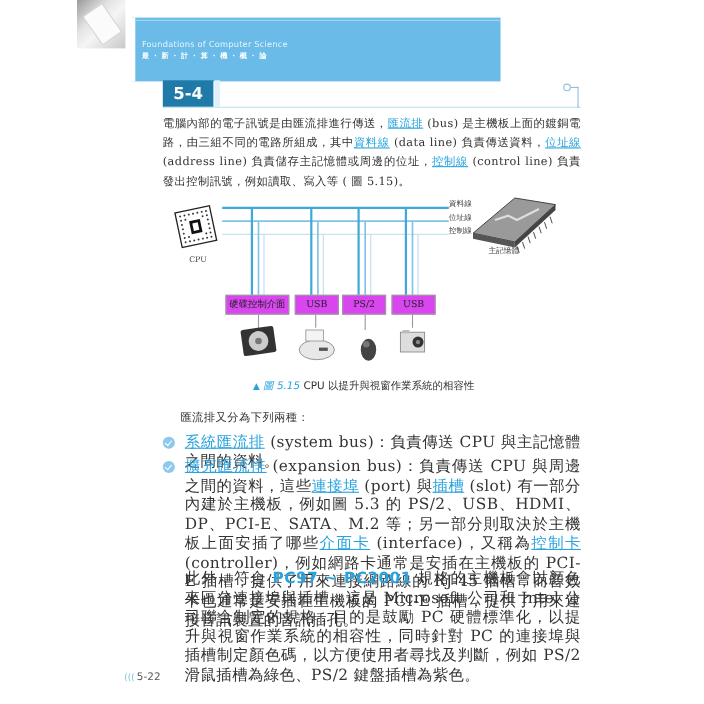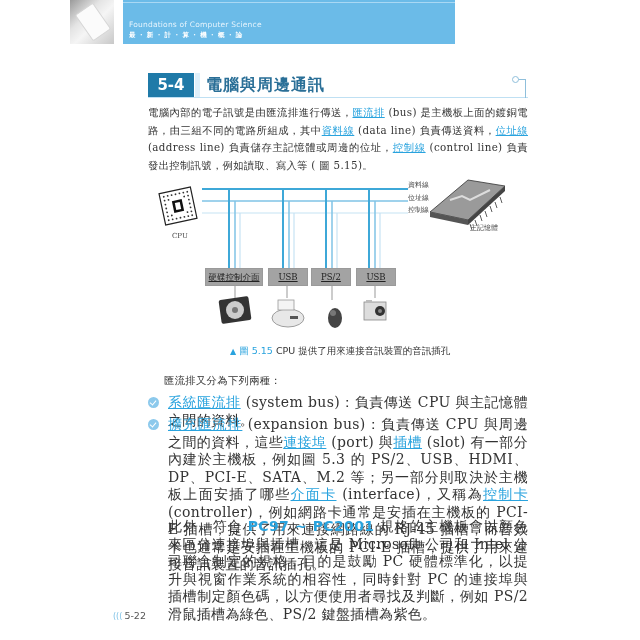--- a/index.html
+++ b/index.html
@@ -9,21 +9,21 @@
   }
   .hdr-photo {
     position:absolute; left:70px; top:0; width:44px; height:44px;
     background:linear-gradient(135deg,#9a9a9a 0%,#e4e4e4 35%,#f5f5f5 55%,#c8c8c8 100%);
   }
   .hdr-photo .tablet {
     position:absolute; left:12px; top:6px; width:20px; height:30px; background:#fbfbfb;
     border:1px solid #d6d6d6; transform:rotate(-35deg); border-radius:2px;
   }
   .hdr-band {
-    position:absolute; left:120px; top:0; width:332px; height:44px; background:#6bbbe8;
+    position:absolute; left:120px; top:16px; width:332px; height:58px; background:#6bbbe8;
     border-left:3px solid #ffffff;
   }
   .hdr-band .topline { position:absolute; left:0; right:0; top:2px; height:1px; background:#a9d8f4; }
   .hdr-en {
     position:absolute; left:6px; top:20px; font-family:"DejaVu Sans", sans-serif;
     font-size:7.5px; color:#e6f4fd; letter-spacing:0.2px;
   }
   .hdr-zh {
     position:absolute; left:6px; top:31px; font-family:Liberation Mono, monospace;
     font-size:6.5px; color:#ffffff; letter-spacing:2.4px; font-weight:bold;text-align:right;
@@ -51,28 +51,28 @@
     position:absolute; left:148px; width:380px; font-size:10.3px; line-height:17.5px; color:#333;
     letter-spacing:0.35px; text-align:justify;
   }
   .hl { color:#29a3de;text-decoration:underline; }
   .hl-b { color:#29a3de; font-family:"DejaVu Sans", sans-serif; font-weight:bold; }
 
   .fig { position:absolute; left:0; top:0; width:640px; height:640px; pointer-events:none; }
   .fig * { pointer-events:auto; }
   .lbl { position:absolute; font-size:7px; color:#444; }
   .port {
-    position:absolute; top:268px; height:16px; line-height:16px; border:1px solid #9a9a9a; background:#a3a3a3;
-    font-size:8.5px; text-align:center; color:#222;text-decoration:underline;
+    position:absolute; top:268px; height:16px; line-height:16px; border:1px solid #9a9a9a; background:#d946ef;
+    font-size:8.5px; text-align:center; color:#222;
   }
   .caption {
     position:absolute; left:230px; top:345px; font-family:"DejaVu Sans", sans-serif; font-size:9.5px; color:#333;
   }
   .caption .tri { color:#29a3de; font-size:8px; }
-  .caption .fno { color:#29a3de; }
+  .caption .fno { color:#29a3de;font-style:italic; }
 
   .list-item { position:absolute; left:148px; width:380px; }
   .check {
     position:absolute; left:0; top:3px; width:11px; height:11px; border-radius:50%; background:#8cc9ec;
   }
   .check::after {
     content:""; position:absolute; left:3px; top:2px; width:3px; height:5px; border-right:1.6px solid #fff; border-bottom:1.6px solid #fff; transform:rotate(40deg);
   }
   .list-text {
     position:absolute; left:20px; width:360px; font-size:14px; line-height:17.5px; letter-spacing:0.35px; color:#333; text-align:justify;
@@ -91,21 +91,20 @@
   </div>
 <div class="hdr-band">
   <div class="topline"></div>
   <div class="hdr-en">Foundations of Computer Science</div>
   <div class="hdr-zh">最・新・計・算・機・概・論</div>
 </div>
 
 <div class="sec">
   <div class="sec-num">5-4</div>
   <div class="sec-num-edge"></div>
-  <div class="sec-title">電腦與周邊通訊</div>
   <div class="sec-deco"></div>
   <div class="sec-deco-dot"></div>
 </div>
 
 <div class="para" style="top:104px;">
   <span>電腦內部的電子訊號是由匯流排進行傳送，</span><span class="hl">匯流排</span><span> (bus) 是主機板上面的鍍銅電路，由三組不同的電路所組成，其中</span><span class="hl">資料線</span><span> (data line) 負責傳送資料，</span><span class="hl">位址線</span><span> (address line) 負責儲存主記憶體或周邊的位址，</span><span class="hl">控制線</span><span> (control line) 負責發出控制訊號，例如讀取、寫入等 ( 圖 5.15)。</span>
 </div>
 
 <div class="fig">
   <svg width="640" height="640" style="position:absolute;left:0;top:0;">
@@ -208,31 +207,31 @@
       <circle cx="380" cy="311" r="5" fill="#333"></circle>
       <circle cx="380" cy="311" r="2" fill="#888"></circle>
       <rect x="366" y="300" width="6" height="3" fill="#bbb"></rect>
     </g>
   </svg>
 
   <div class="lbl" style="left:172px;top:232px;">CPU</div>
   <div class="lbl" style="left:408px;top:180px;">資料線</div>
   <div class="lbl" style="left:408px;top:193px;">位址線</div>
   <div class="lbl" style="left:408px;top:205px;">控制線</div>
-  <div class="lbl" style="left:470px;top:223px;">主記憶體</div>
+  <div class="lbl" style="left:444px;top:223px;">主記憶體</div>
 
   <div class="port" style="left:205px;width:56px;">硬碟控制介面</div>
   <div class="port" style="left:268px;width:38px;">USB</div>
   <div class="port" style="left:311px;width:38px;">PS/2</div>
   <div class="port" style="left:356px;width:38px;">USB</div>
 
   <div class="caption">
     <span class="tri">▲</span>
     <span class="fno">圖 5.15</span>
-    <span>CPU 提供了用來連接音訊裝置的音訊插孔</span>
+    <span>CPU 以提升與視窗作業系統的相容性</span>
   </div>
 </div>
 
 <div class="para" style="top:372px;padding-left:16px;">匯流排又分為下列兩種：</div>
 
 <div class="list-item" style="top:394px;">
   <div class="check"></div>
   <div class="list-text">
     <span class="hl">系統匯流排</span><span> (system bus)：負責傳送 CPU 與主記憶體之間的資料。</span>
   </div>

